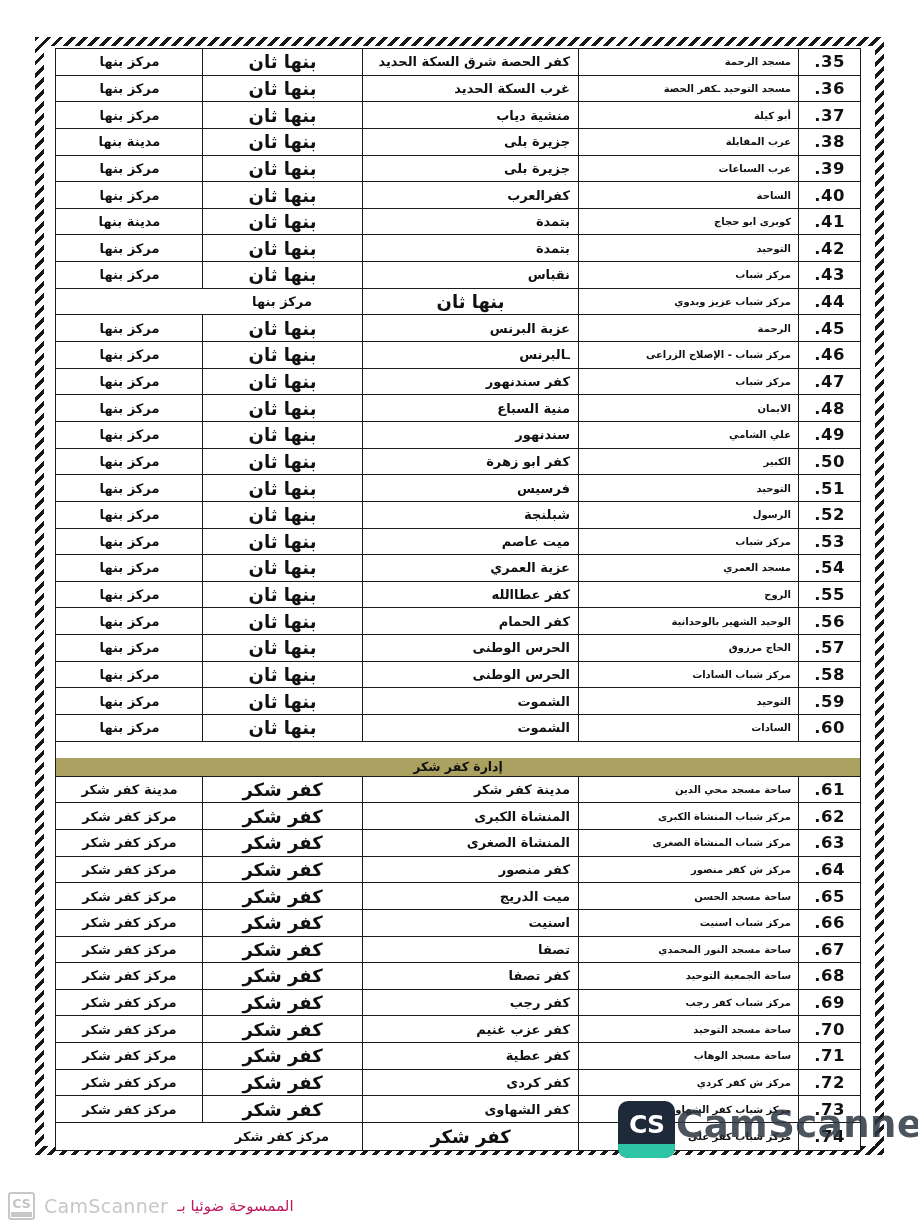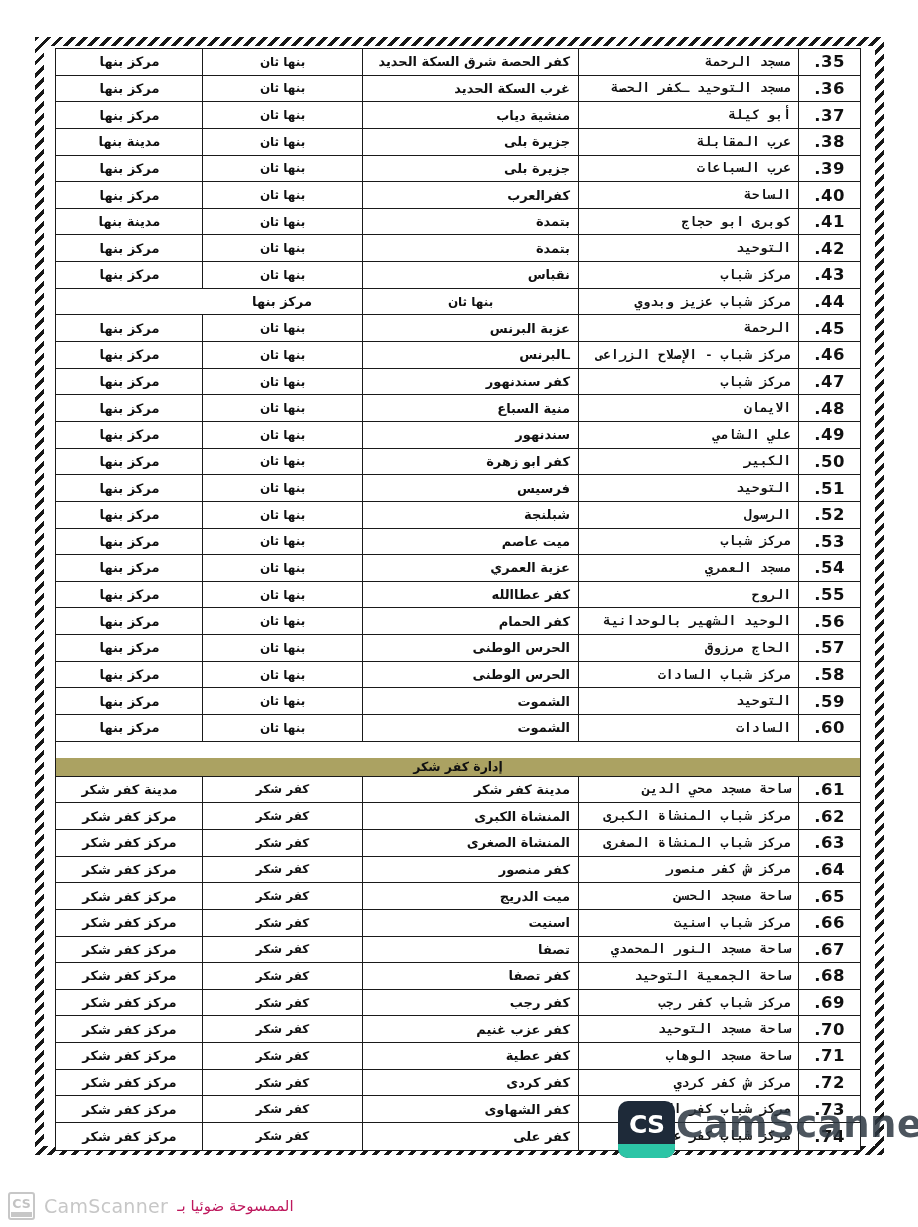--- a/index.html
+++ b/index.html
@@ -22,23 +22,23 @@
     --cols:62px 220px 216px 160px 145px;
     --rowh:26.65px;
   }
   .row { display:grid; grid-template-columns:var(--cols); height:var(--rowh);
          border-bottom:1px solid #1a1a1a; }
   .row:last-child { border-bottom:none; }
   .cell { display:flex; align-items:center; overflow:hidden; white-space:nowrap;
           font-weight:700; color:#111; }
   .cell:not(:last-child) { border-left:1px solid #1a1a1a; } 
   .cell-number { justify-content:center; font-size:16.5px; letter-spacing:0.5px; }
-  .cell-name { justify-content:flex-start; font-size:13px; padding:0 7px 0 2px;font-family:Liberation Mono, monospace; }
+  .cell-name { justify-content:flex-start; font-size:10px; padding:0 7px 0 2px; }
   .cell-location { justify-content:flex-start; font-size:13px; padding:0 8px 0 3px; }
-  .cell-district { justify-content:center; font-size:12px; }
+  .cell-district { justify-content:center; font-size:18px; }
   .cell-admin { justify-content:center; font-size:13px; }
   .divider-row {
     height:19px; border-bottom:1px solid #1a1a1a; background:#aba262;
     display:flex; align-items:center; justify-content:center;
     font-size:12.5px; font-weight:700; color:#111;margin-top:16px;
   }
 
   
   .cs-logo {
     position:absolute; left:618px; top:1101px; width:57px; height:57px;
@@ -349,21 +349,20 @@
       <div class="row">
         <div class="cell cell-number">73.</div>
         <div class="cell cell-name">مركز شباب كفر الشهاوى</div>
         <div class="cell cell-location">كفر الشهاوى</div>
         <div class="cell cell-district">كفر شكر</div>
         <div class="cell cell-admin">مركز كفر شكر</div>
       </div>
       <div class="row">
         <div class="cell cell-number">74.</div>
         <div class="cell cell-name">مركز شباب كفر على</div>
-        <div class="cell cell-location">كفر على</div>
         <div class="cell cell-district">كفر شكر</div>
         <div class="cell cell-admin">مركز كفر شكر</div>
       </div>
     </div>
 
   <div class="cs-logo">
     <div class="cs-logo-text">CS</div>
     <div class="cs-logo-band"></div>
   </div>
   <div class="cs-watermark-text">CamScanner</div>

